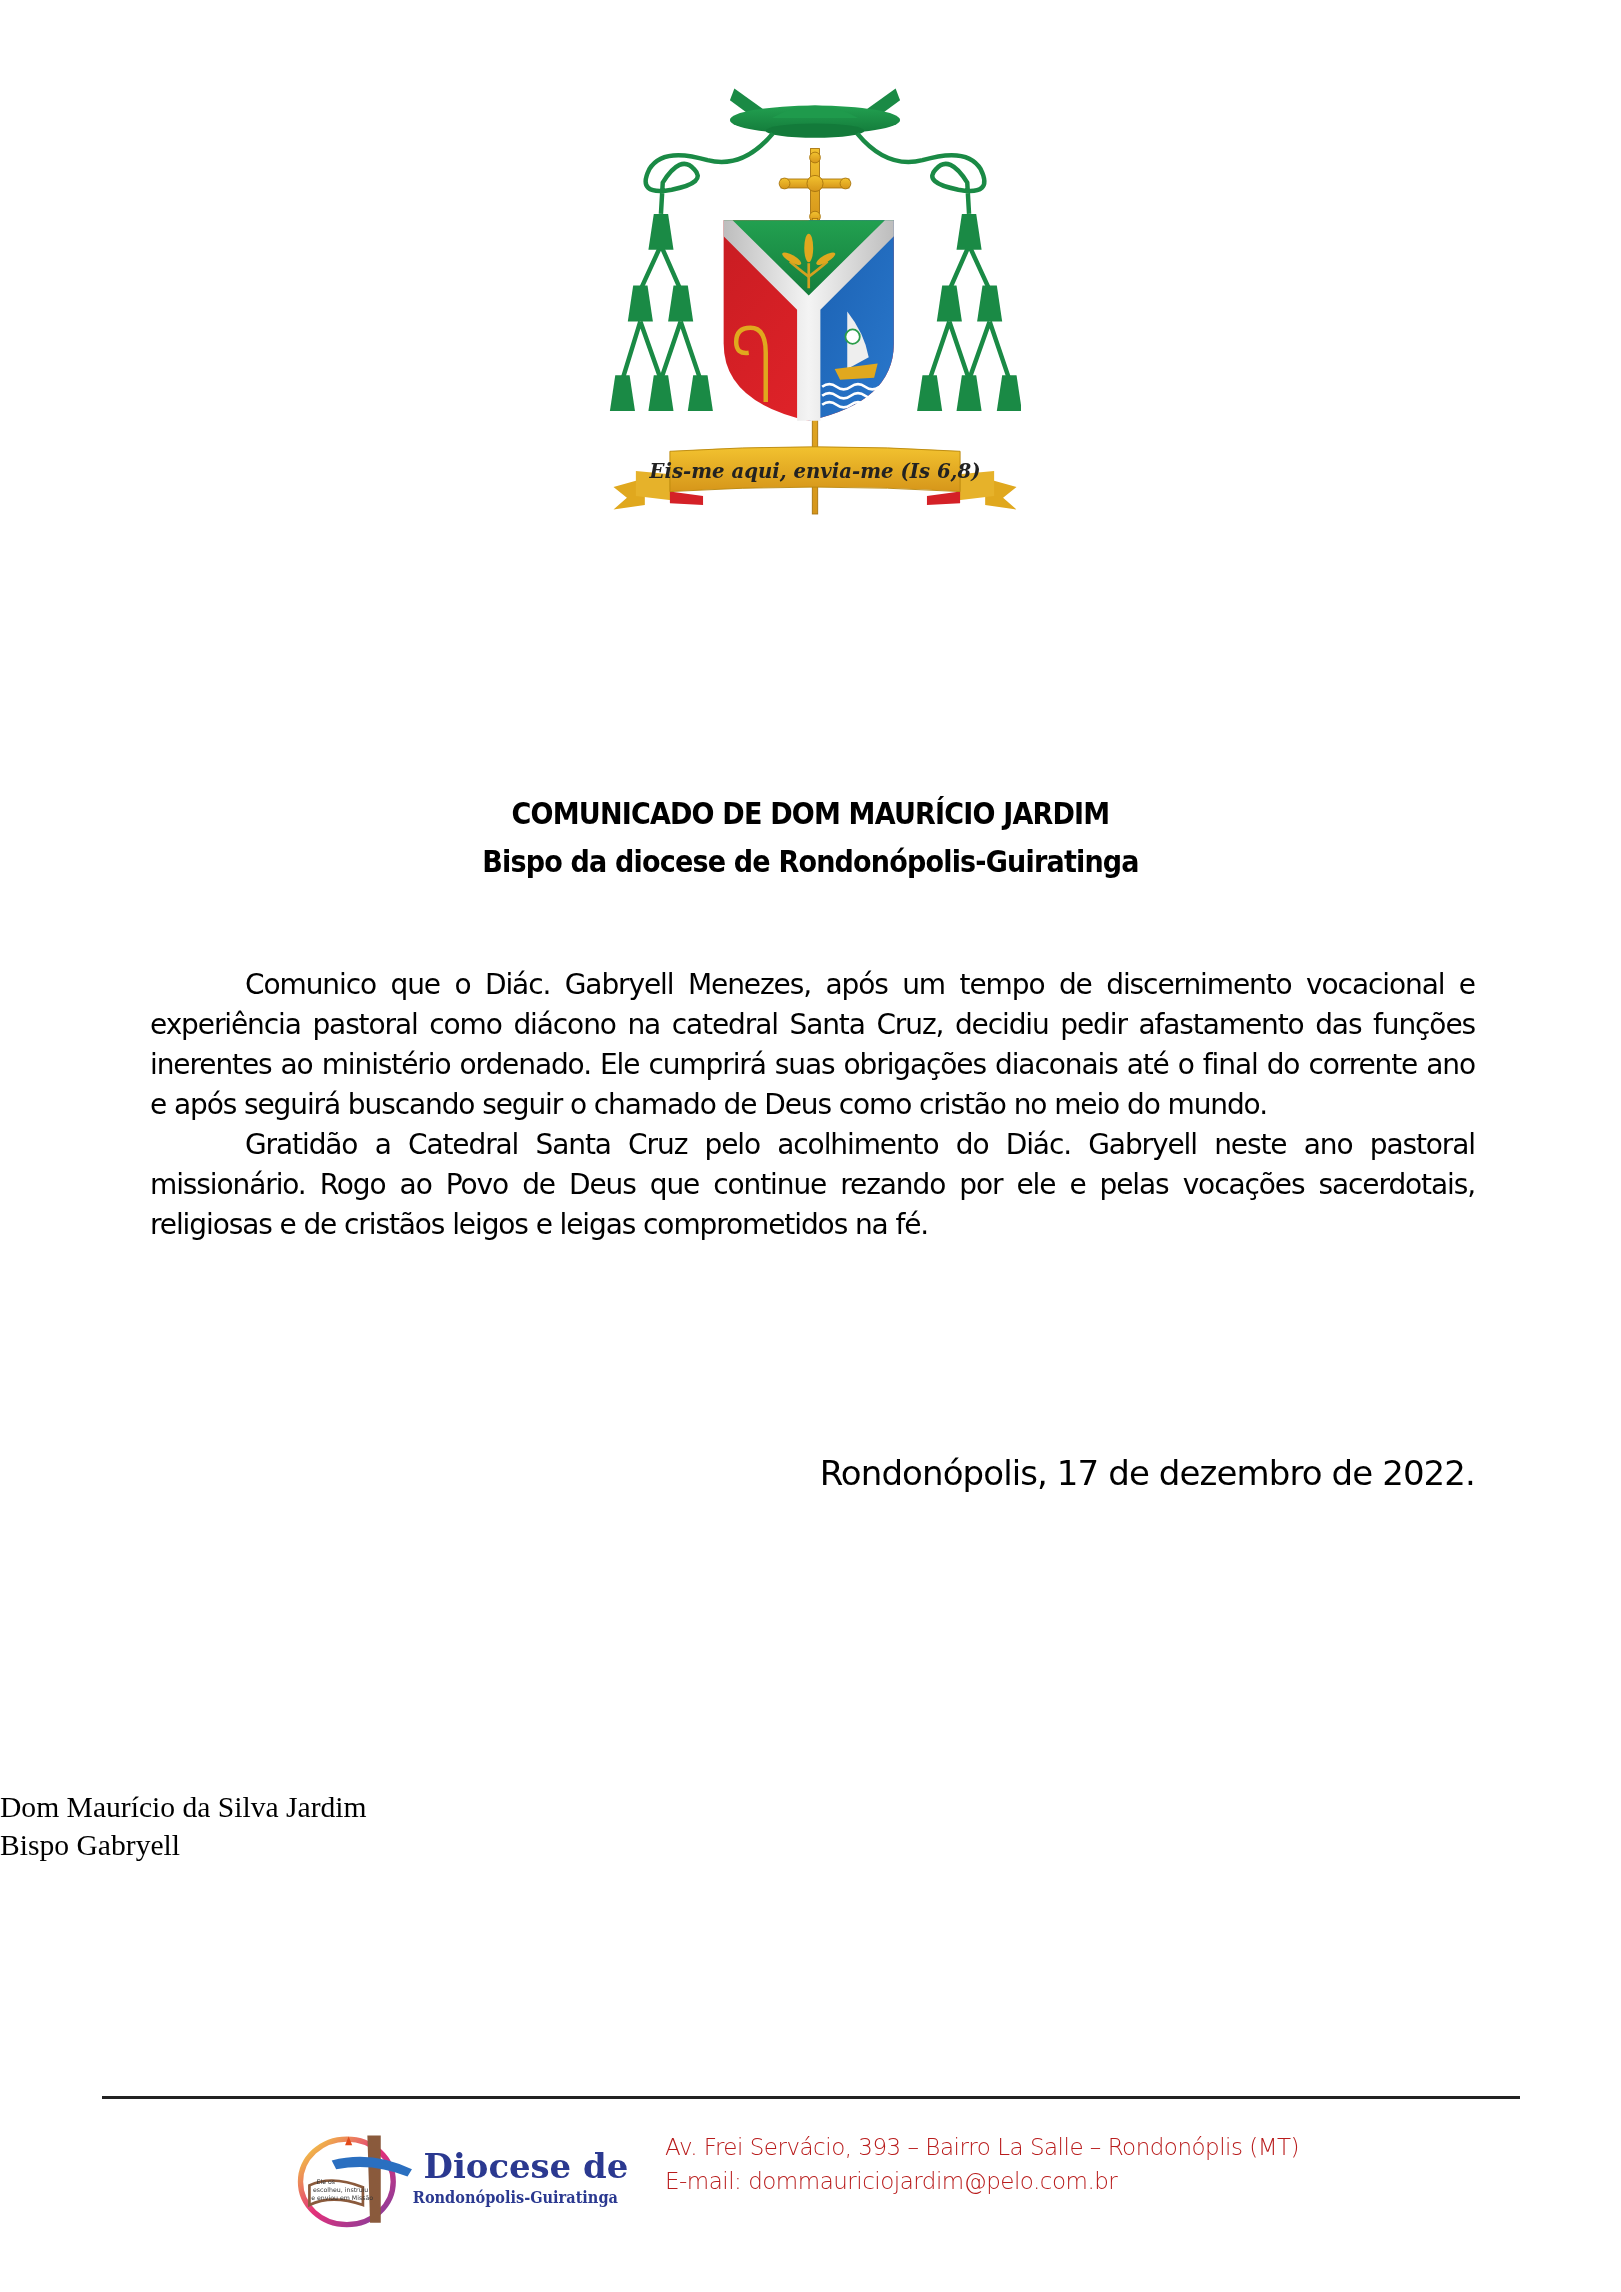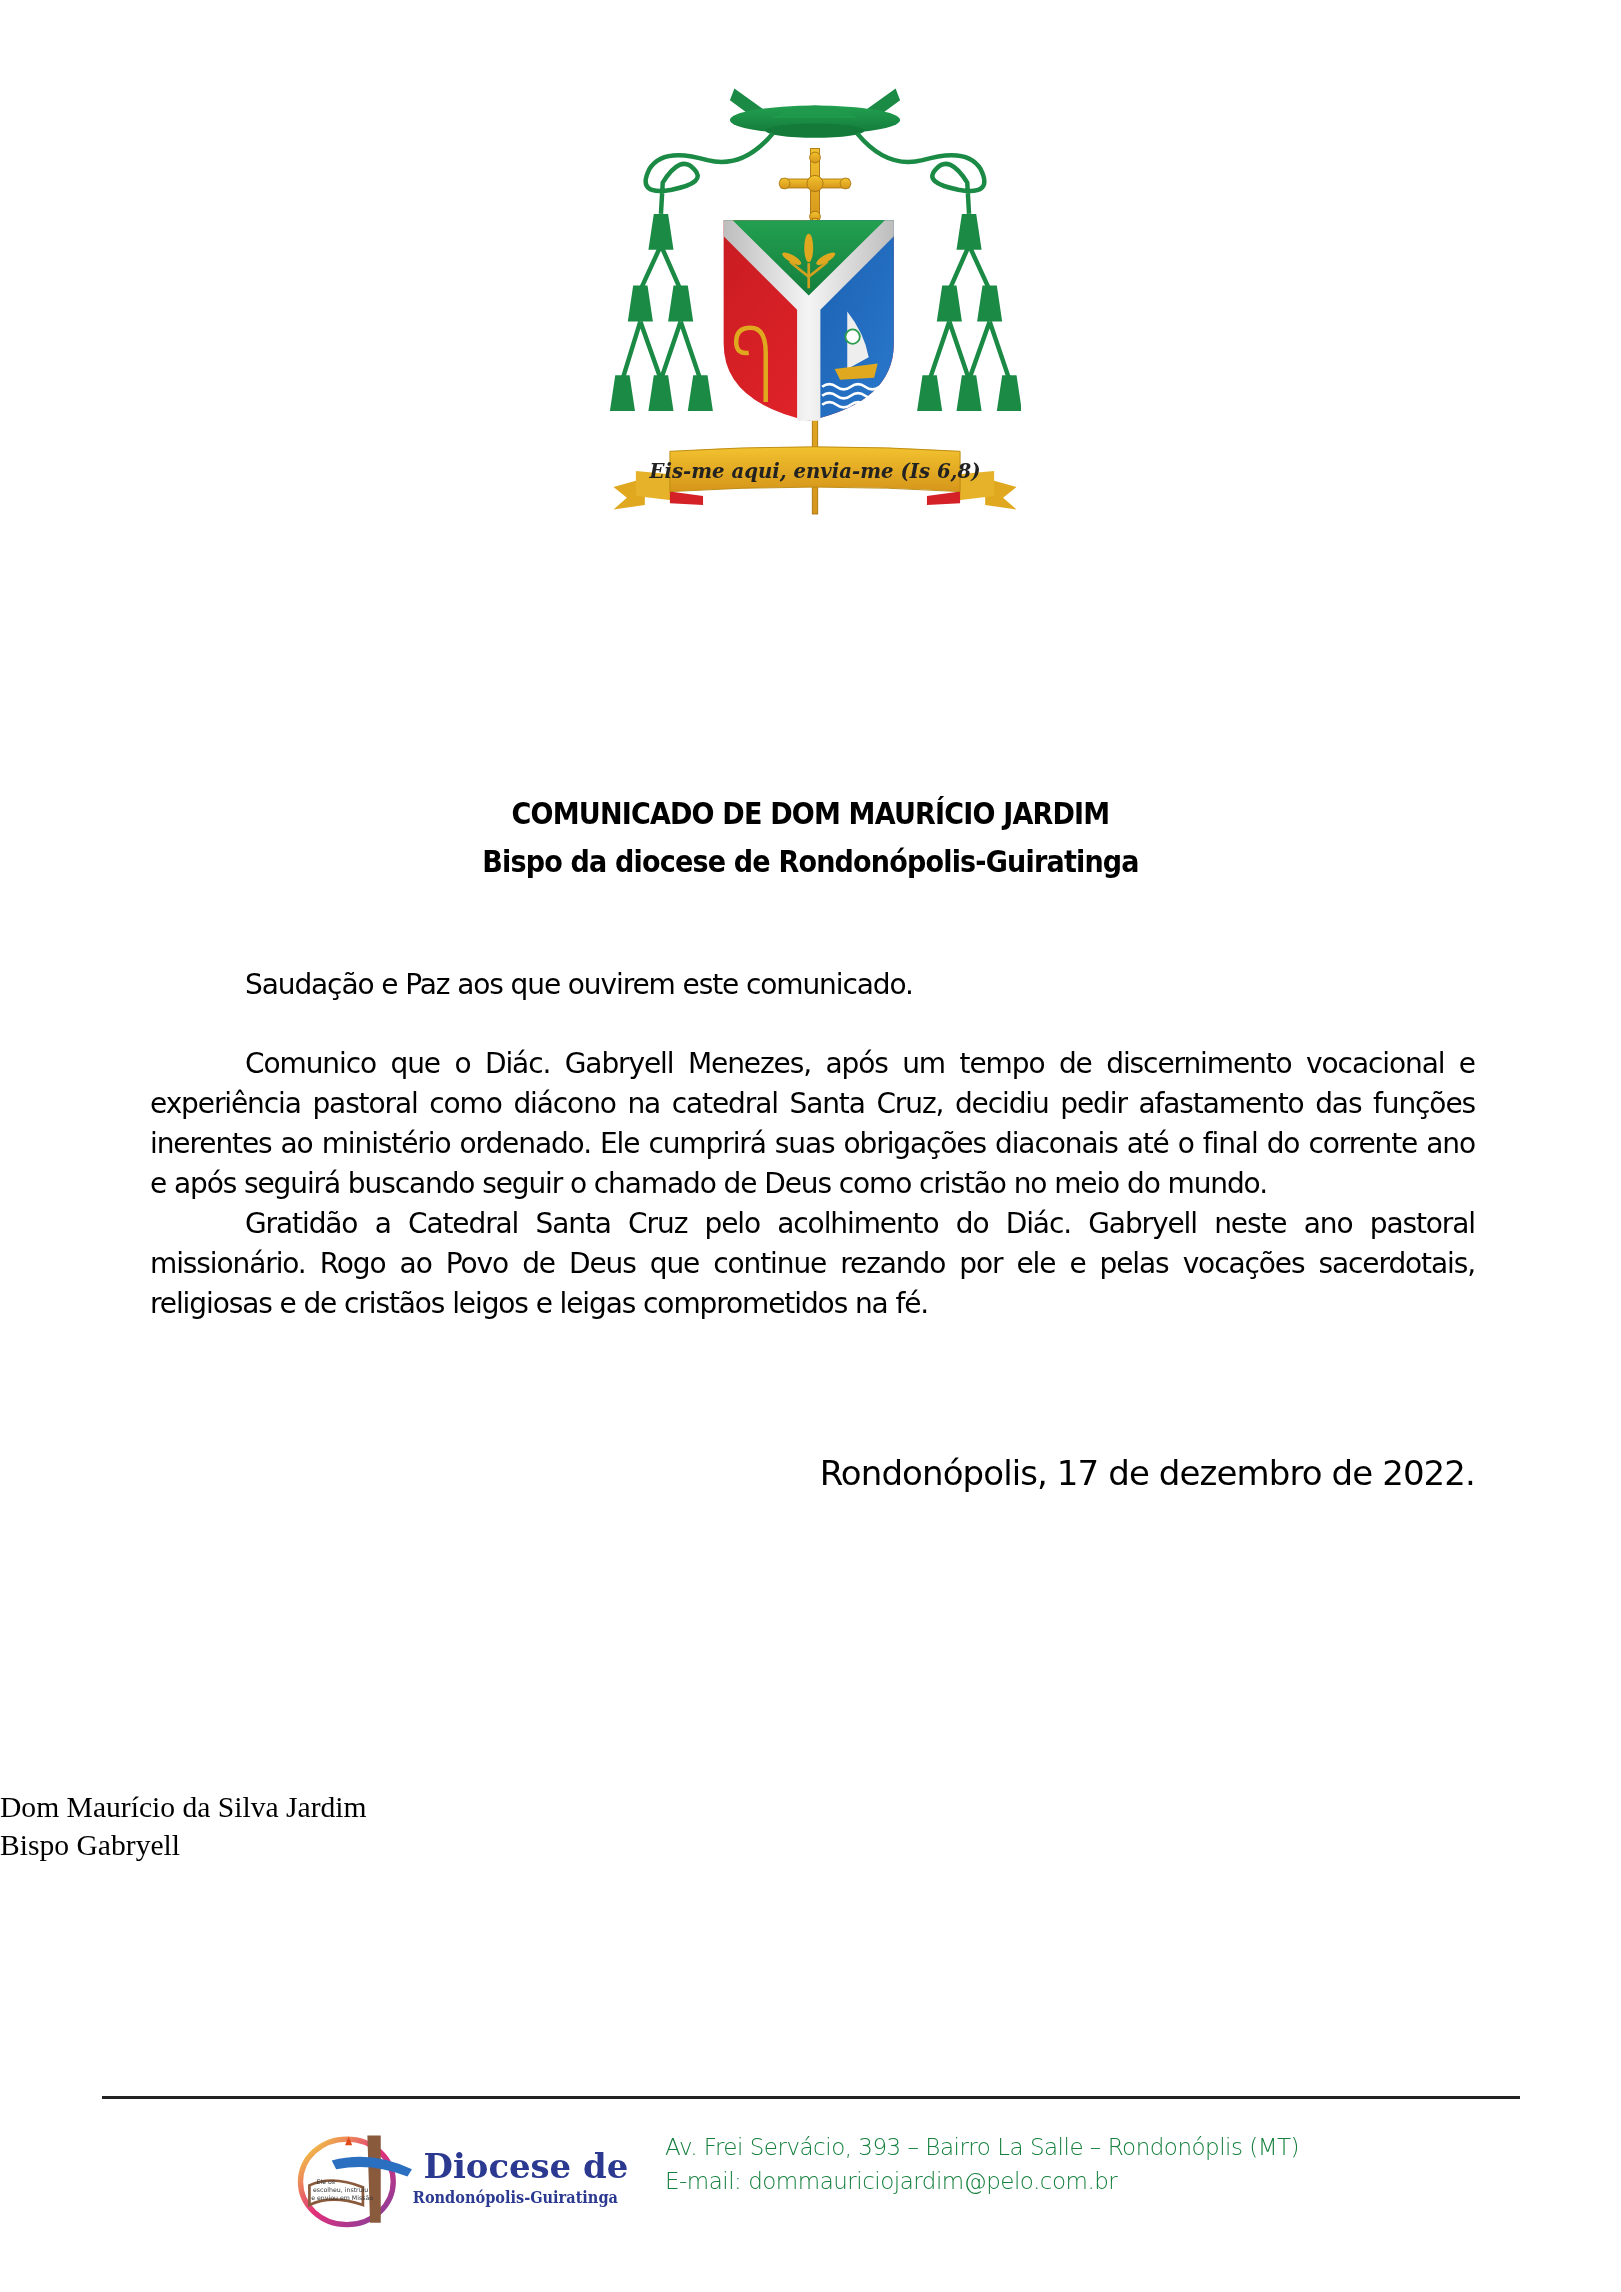--- a/index.html
+++ b/index.html
@@ -16,21 +16,21 @@
   .body p { margin: 0; text-indent: 95px; }
   .body p.greeting { margin-bottom: 39px; }
   .date { position: absolute; right: 146px; top: 1453px; font-family: "DejaVu Sans", sans-serif;
           font-size: 34px; letter-spacing: -0.9px; }
   .signature { position: absolute; left: 0; width: 1621px; top: 1788px; text-align: left;
                font-family: "Liberation Serif", serif; font-size: 29.6px; line-height: 38px; }
   .rule { position: absolute; left: 102px; top: 2096px; width: 1418px; height: 2.7px; background: #222; }
   .footer-logo { position: absolute; left: 291px; top: 2123px; width: 340px; height: 107px; }
   .footer-logo svg { display:block; }
   .footer-address { position: absolute; left: 665px; top: 2130px; font-family: "DejaVu Sans", sans-serif;
-                    font-size: 23px; line-height: 34px; color: #15803d; letter-spacing: -0.5px; font-weight: 300; }
+                    font-size: 23px; line-height: 34px; color: #b91c1c; letter-spacing: -0.5px; font-weight: 300; }
   .footer-address div { white-space: nowrap; }
 </style>
 </head>
 <body>
 
 <div class="crest">
   <svg viewBox="0 0 460 490" xmlns="http://www.w3.org/2000/svg">
     <defs>
       <linearGradient id="gGreen" x1="0" y1="0" x2="0" y2="1">
         <stop offset="0" stop-color="#22a050"></stop>
@@ -139,21 +139,20 @@
     <text x="230" y="440" text-anchor="middle" font-family="DejaVu Serif, serif" font-style="italic" font-size="22" fill="#222">Eis-me aqui, envia-me (Is 6,8)</text>
   </svg>
 </div>
 
 <div class="title-block">
   <div>COMUNICADO DE DOM MAURÍCIO JARDIM</div>
   <div>Bispo da diocese de Rondonópolis-Guiratinga</div>
 </div>
 
 <div class="body">
-  <p class="greeting">Saudação e Paz aos que ouvirem este comunicado.</p>
   <p>Comunico que o Diác. Gabryell Menezes, após um tempo de discernimento vocacional e experiência pastoral como diácono na catedral Santa Cruz, decidiu pedir afastamento das funções inerentes ao ministério ordenado. Ele cumprirá suas obrigações diaconais até o final do corrente ano e após seguirá buscando seguir o chamado de Deus como cristão no meio do mundo.</p>
   <p>Gratidão a Catedral Santa Cruz pelo acolhimento do Diác. Gabryell neste ano pastoral missionário. Rogo ao Povo de Deus que continue rezando por ele e pelas vocações sacerdotais, religiosas e de cristãos leigos e leigas comprometidos na fé.</p>
 </div>
 
 <div class="date">Rondonópolis, 17 de dezembro de 2022.</div>
 
 <div class="signature">
   <div>Dom Maurício da Silva Jardim</div>
   <div>Bispo Gabryell</div>
 </div>

